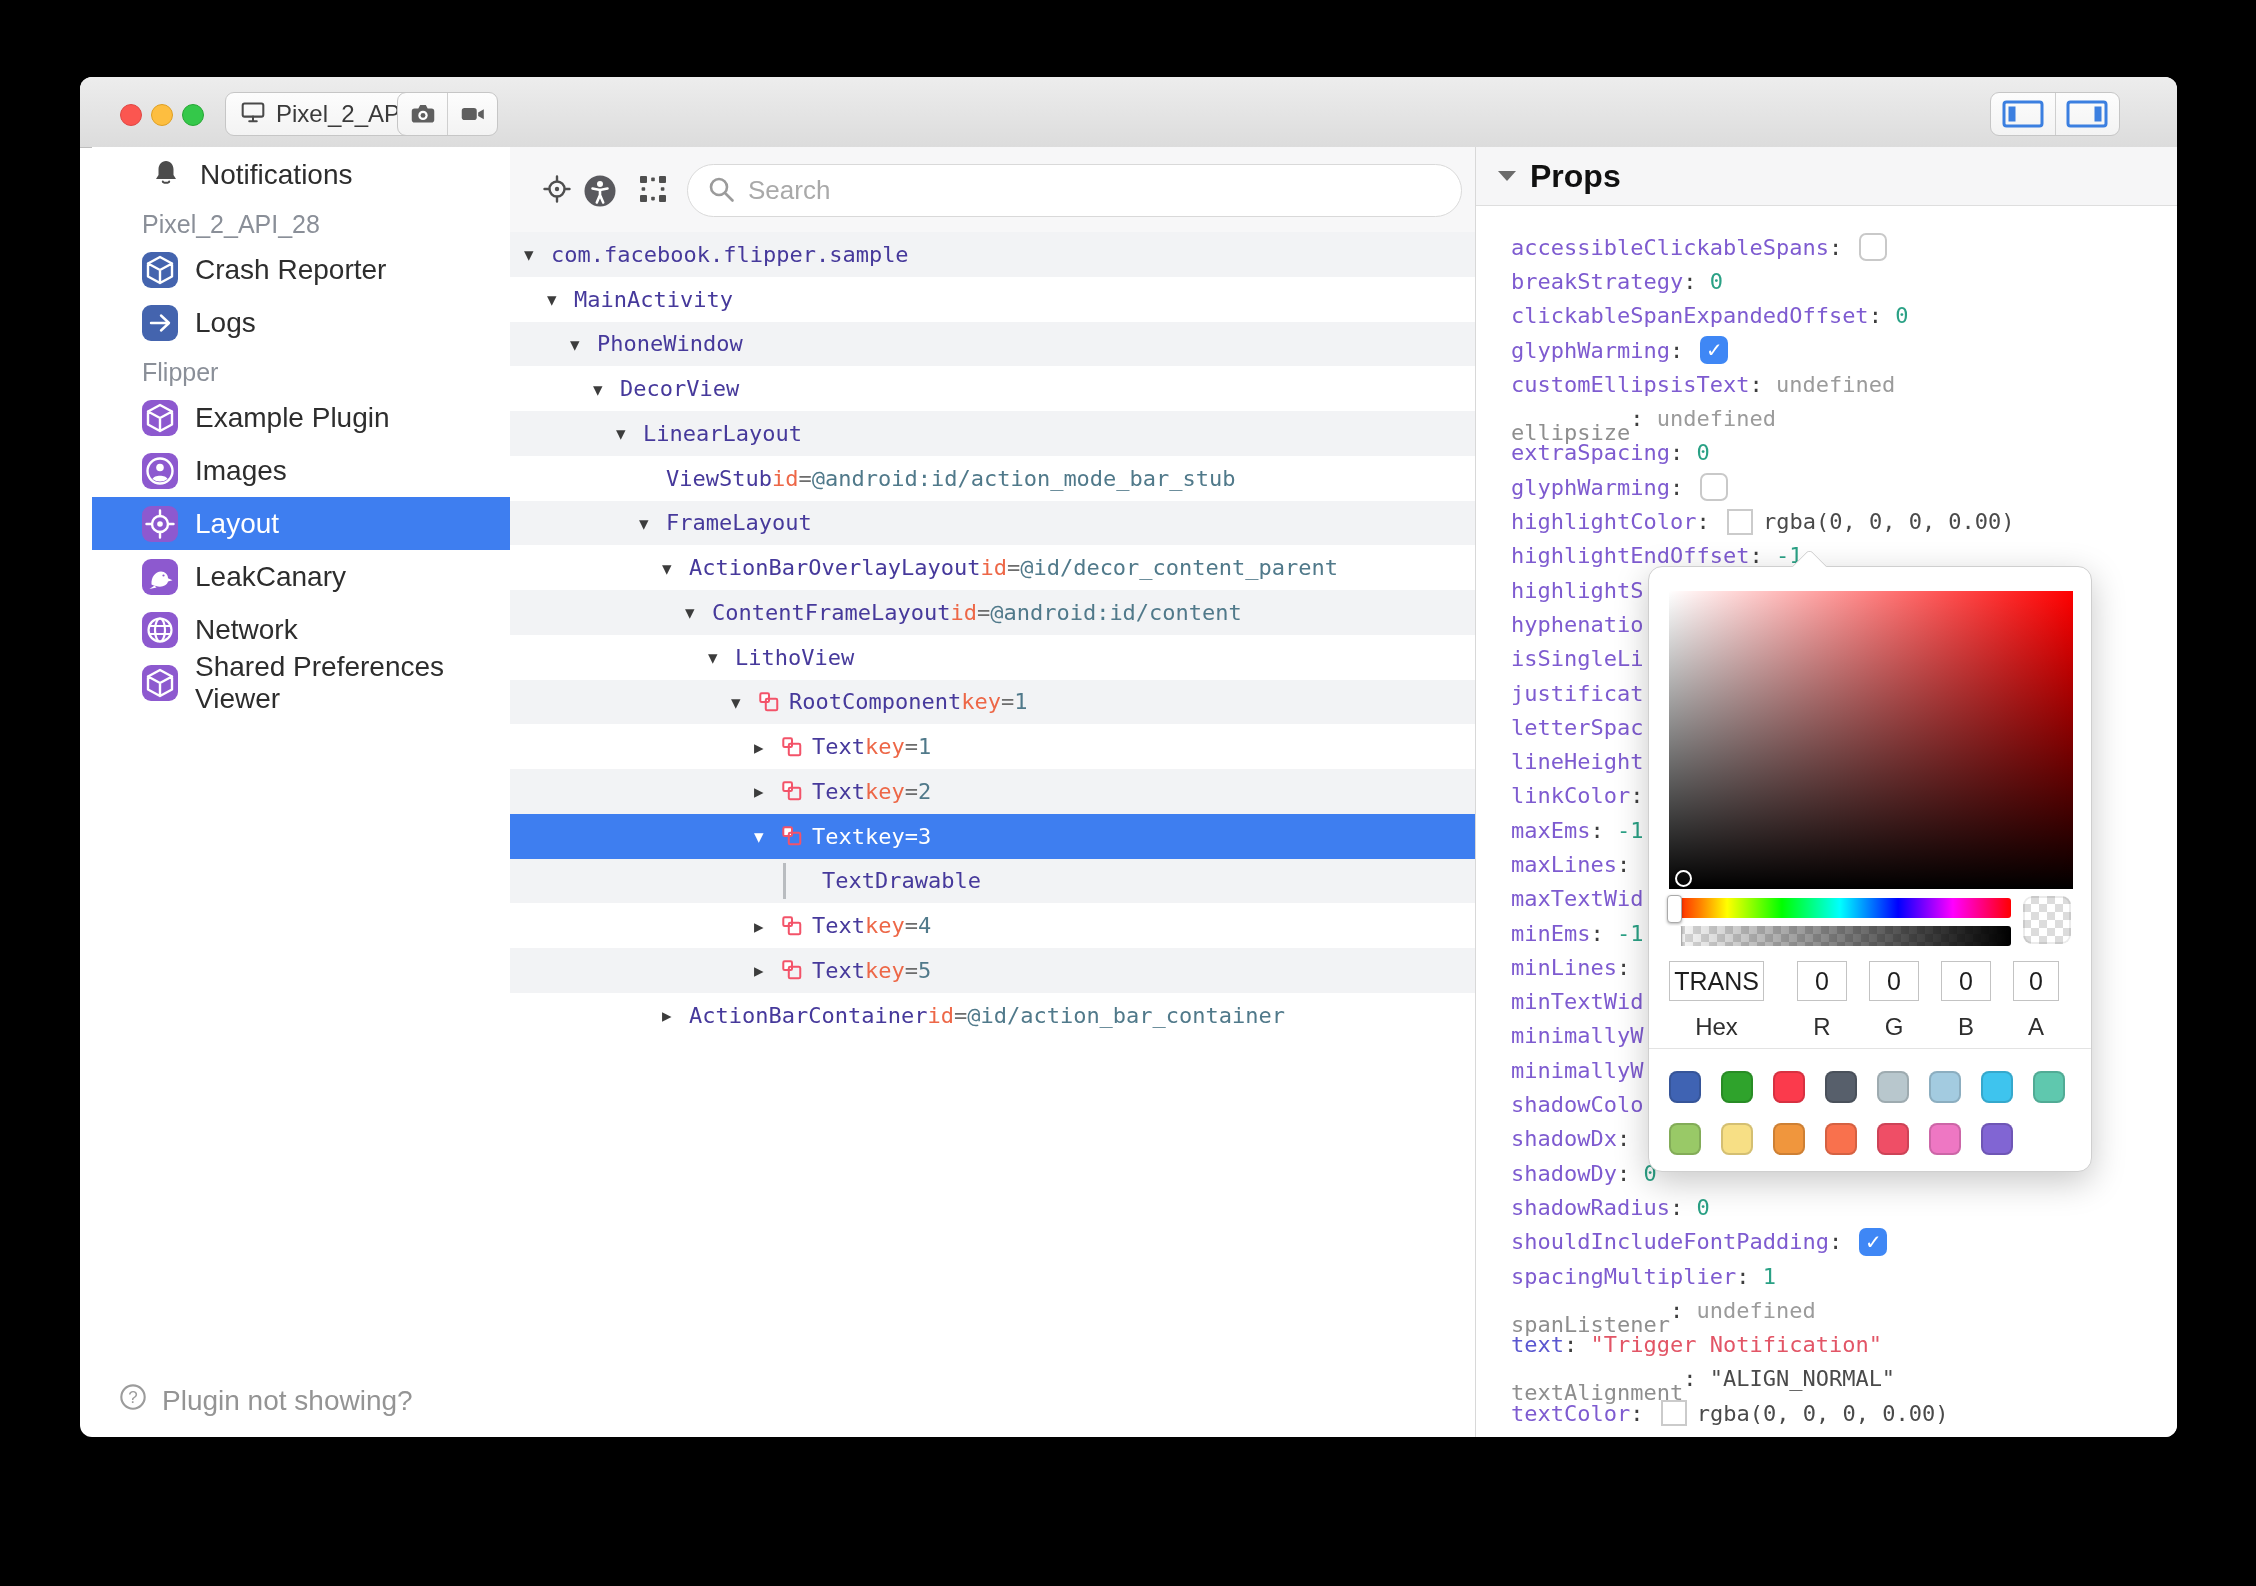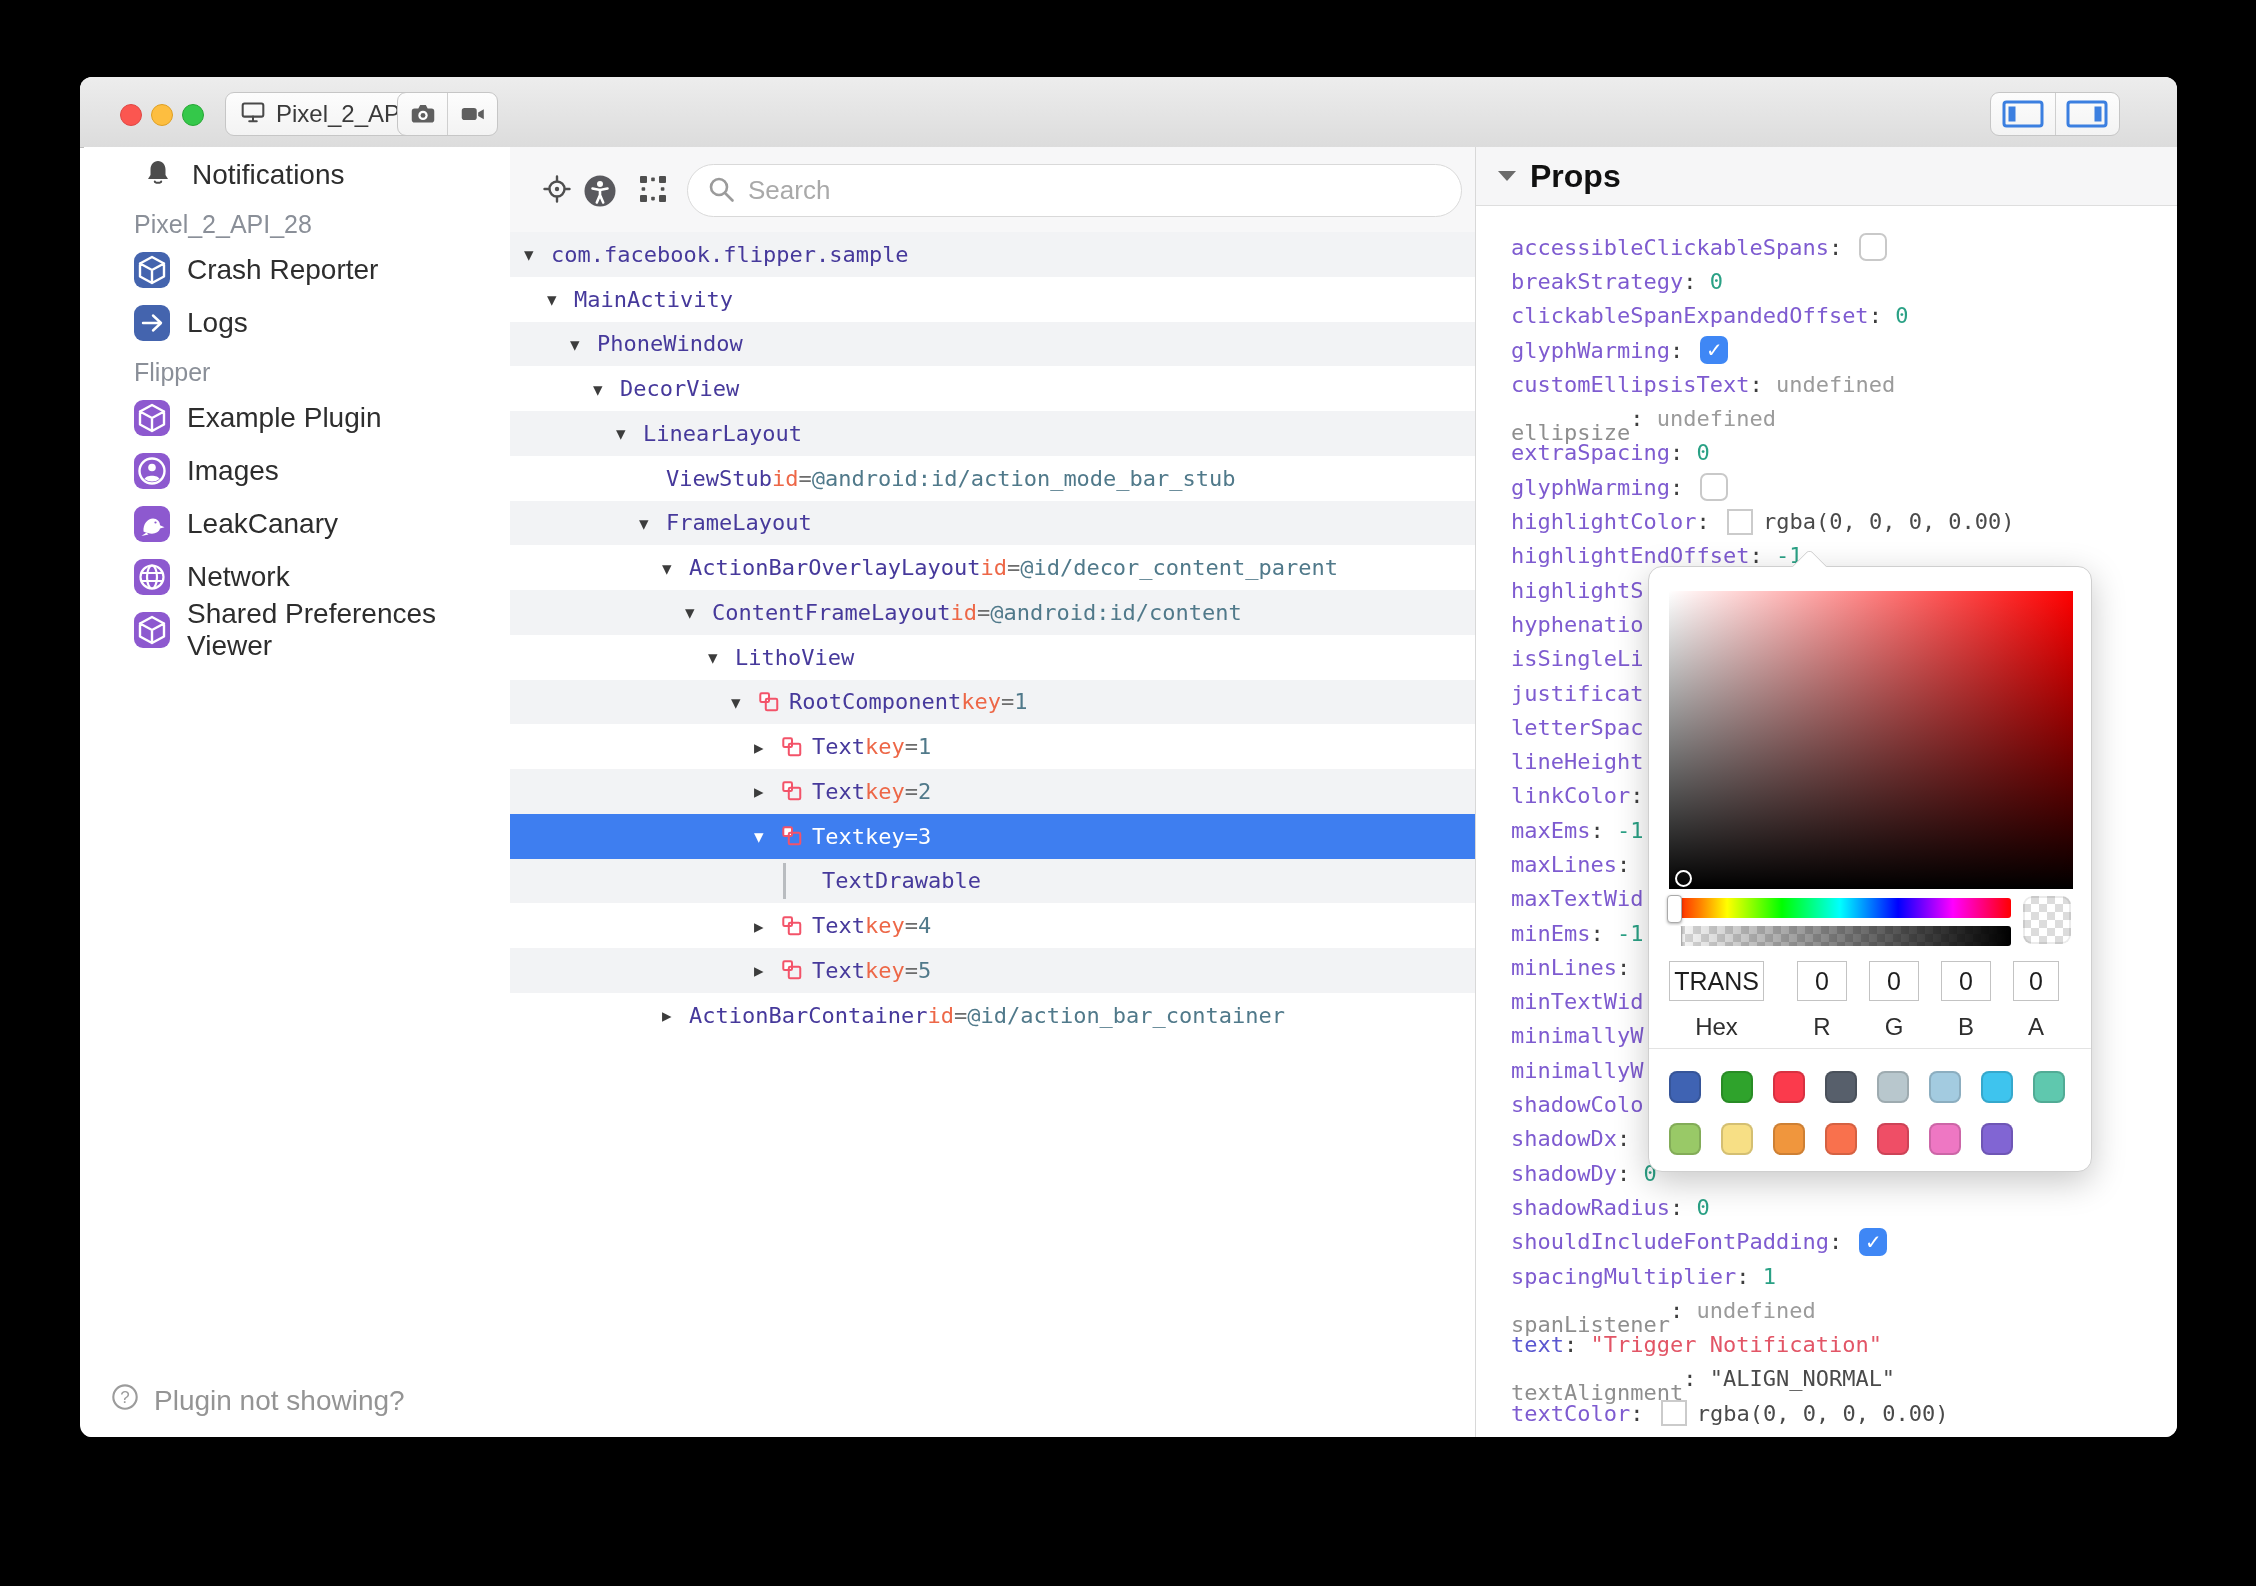--- a/index.html
+++ b/index.html
@@ -12,21 +12,21 @@
   .tl.y{left:71px;background:#fdbe40;border:1px solid #dfa023;}
   .tl.g{left:102px;background:#34c84a;border:1px solid #27a735;}
   .tbtn{position:absolute;top:15px;height:44px;background:linear-gradient(#fdfdfd,#f3f3f3);border:1px solid #c6c6c6;border-radius:9px;box-sizing:border-box;display:flex;align-items:center;}
   .device-btn{left:145px;padding:0 16px 0 12px;gap:8px;}
   .device-btn span{font-size:24px;color:#3a3a3a;}
   .cam-group{left:317px;width:101px;}
   .cam-cell{flex:1;display:flex;align-items:center;justify-content:center;height:100%;}
   .cam-cell + .cam-cell{border-left:1px solid #cfcfcf;}
   .toggle-group{left:1910px;width:130px;top:15px;}
   
-  .sidebar{position:absolute;left:4px;top:70px;bottom:0;width:430px;background:#fff;border-right:1px solid #d4d4d4;box-sizing:border-box;padding-top:2px;}
+  .sidebar{position:absolute;left:12px;top:70px;bottom:0;width:430px;background:#fff;border-right:1px solid #d4d4d4;box-sizing:border-box;padding-top:2px;}
   .sb-notif{height:52px;display:flex;align-items:center;padding-left:58px;gap:18px;font-size:28px;color:#2d2d2d;}
   .sb-header{height:42px;display:flex;align-items:flex-end;padding-left:50px;padding-bottom:4px;font-size:25px;color:#8a8f98;box-sizing:border-box;}
   .sb-item{height:53px;display:flex;align-items:center;padding-left:50px;gap:17px;font-size:28px;color:#2d2d2d;cursor:default;}
   .sb-item.sel{background:#3e7ef0;color:#fff;}
   .sb-ic{width:36px;height:36px;border-radius:9px;flex:0 0 36px;display:flex;align-items:center;justify-content:center;}
   .sb-footer{position:absolute;left:24px;bottom:16px;display:flex;align-items:center;gap:12px;font-size:28px;color:#949494;}
   
   .treepanel{position:absolute;left:430px;top:70px;bottom:0;width:965px;background:#fff;}
   .tree-toolbar{position:absolute;left:0;top:0;width:100%;height:85px;background:#f7f7f8;}
   .tool-ic{position:absolute;top:26px;}
@@ -171,20 +171,30 @@
         <div class="sb-item">
           <span class="sb-ic" style="background:#8d59cf">
             <svg width="36" height="36" viewBox="0 0 36 36">
               <circle cx="18" cy="18" r="12.5" fill="none" stroke="#fff" stroke-width="2.4"></circle>
               <circle cx="18" cy="14.5" r="3.8" fill="#fff"></circle>
               <path d="M10.5 26 C12 21.5 24 21.5 25.5 26 A 12.5 12.5 0 0 1 10.5 26 Z" fill="#fff"></path>
             </svg>
           </span>
       <span>Images</span>
         </div>
+        <div class="sb-item sel">
+          <span class="sb-ic" style="background:#8d59cf">
+            <svg width="36" height="36" viewBox="0 0 36 36">
+              <circle cx="18" cy="18" r="8" fill="none" stroke="#fff" stroke-width="2.4"></circle>
+              <path d="M18 4.5 V10 M18 26 V31.5 M4.5 18 H10 M26 18 H31.5" stroke="#fff" stroke-width="2.4" stroke-linecap="round"></path>
+              <circle cx="18" cy="18" r="2.8" fill="#fff"></circle>
+            </svg>
+          </span>
+      <span>Layout</span>
+        </div>
         <div class="sb-item">
           <span class="sb-ic" style="background:#8d59cf">
             <svg width="36" height="36" viewBox="0 0 36 36">
               <path d="M9.5 25.5 C9 18 13.5 12.5 19 12.5 C23 12.5 26 15.5 26 19.2 L30.5 21.2 L26 22.5 C24.5 27.5 18 29.5 9.5 25.5 Z" fill="#fff"></path>
               <path d="M12.5 26.5 L7.5 30 L14.5 28.6 Z" fill="#fff"></path>
               <circle cx="21.5" cy="16.5" r="1.1" fill="#8d59cf"></circle>
             </svg>
           </span>
       <span>LeakCanary</span>
         </div>

